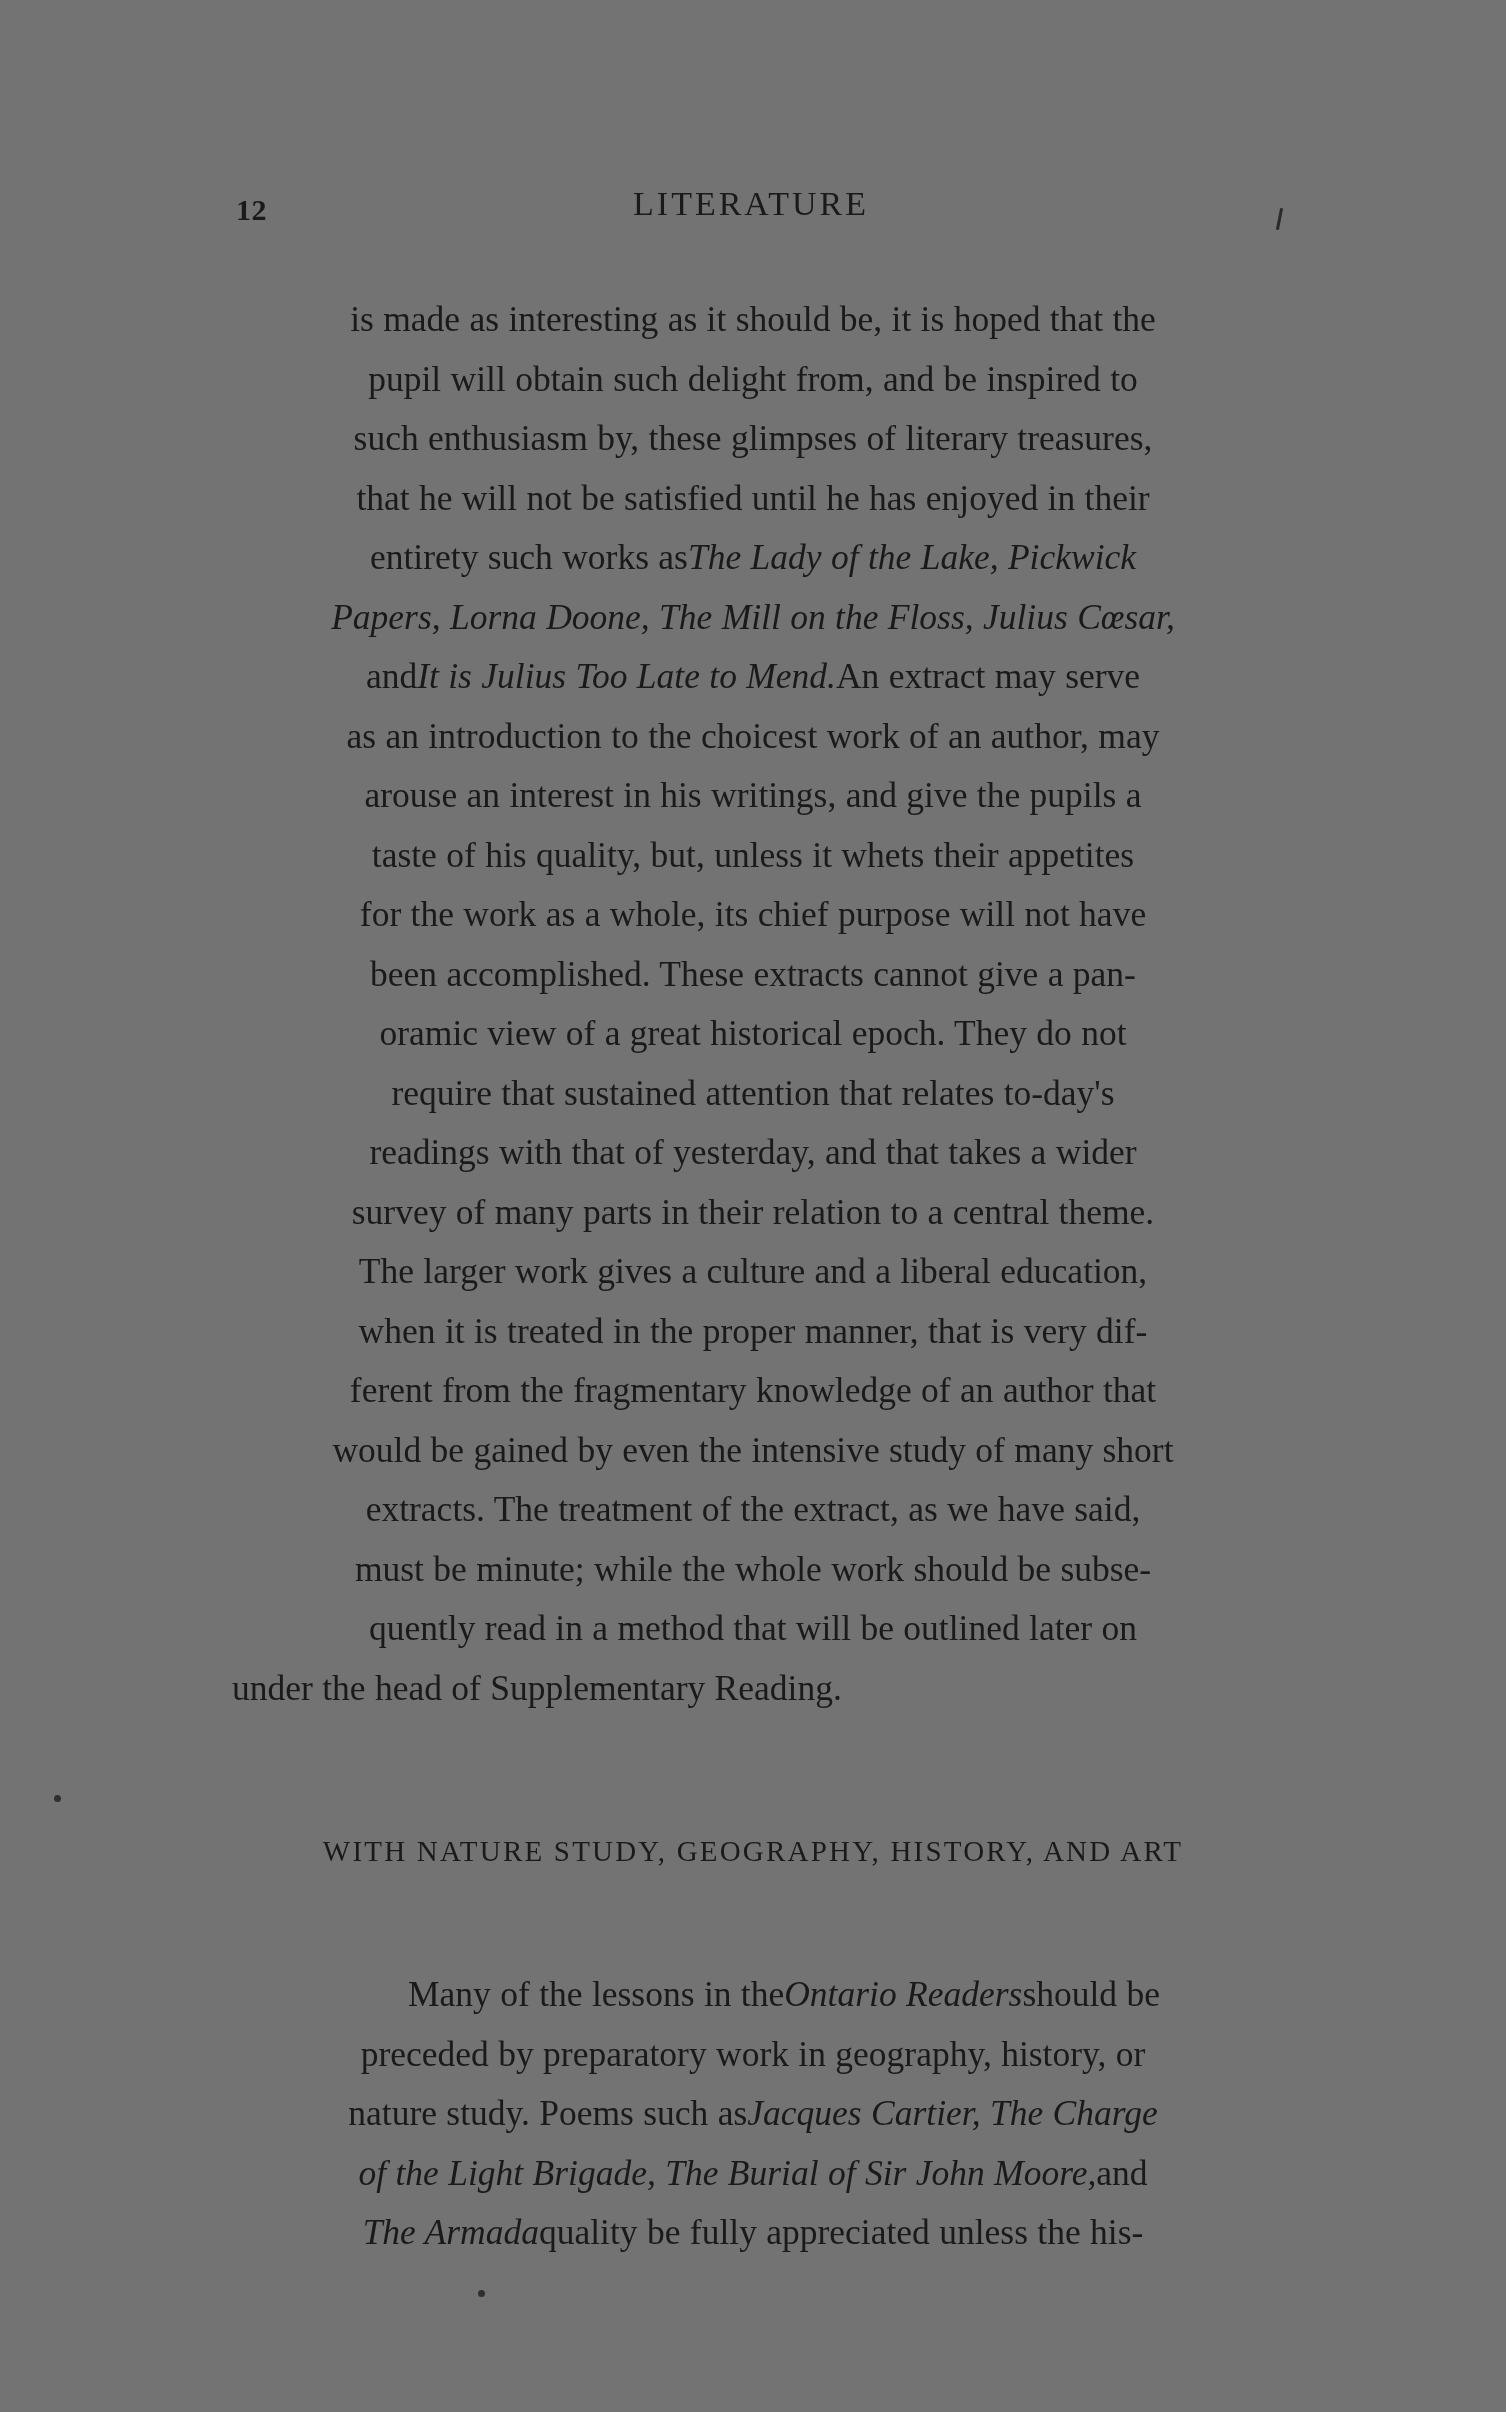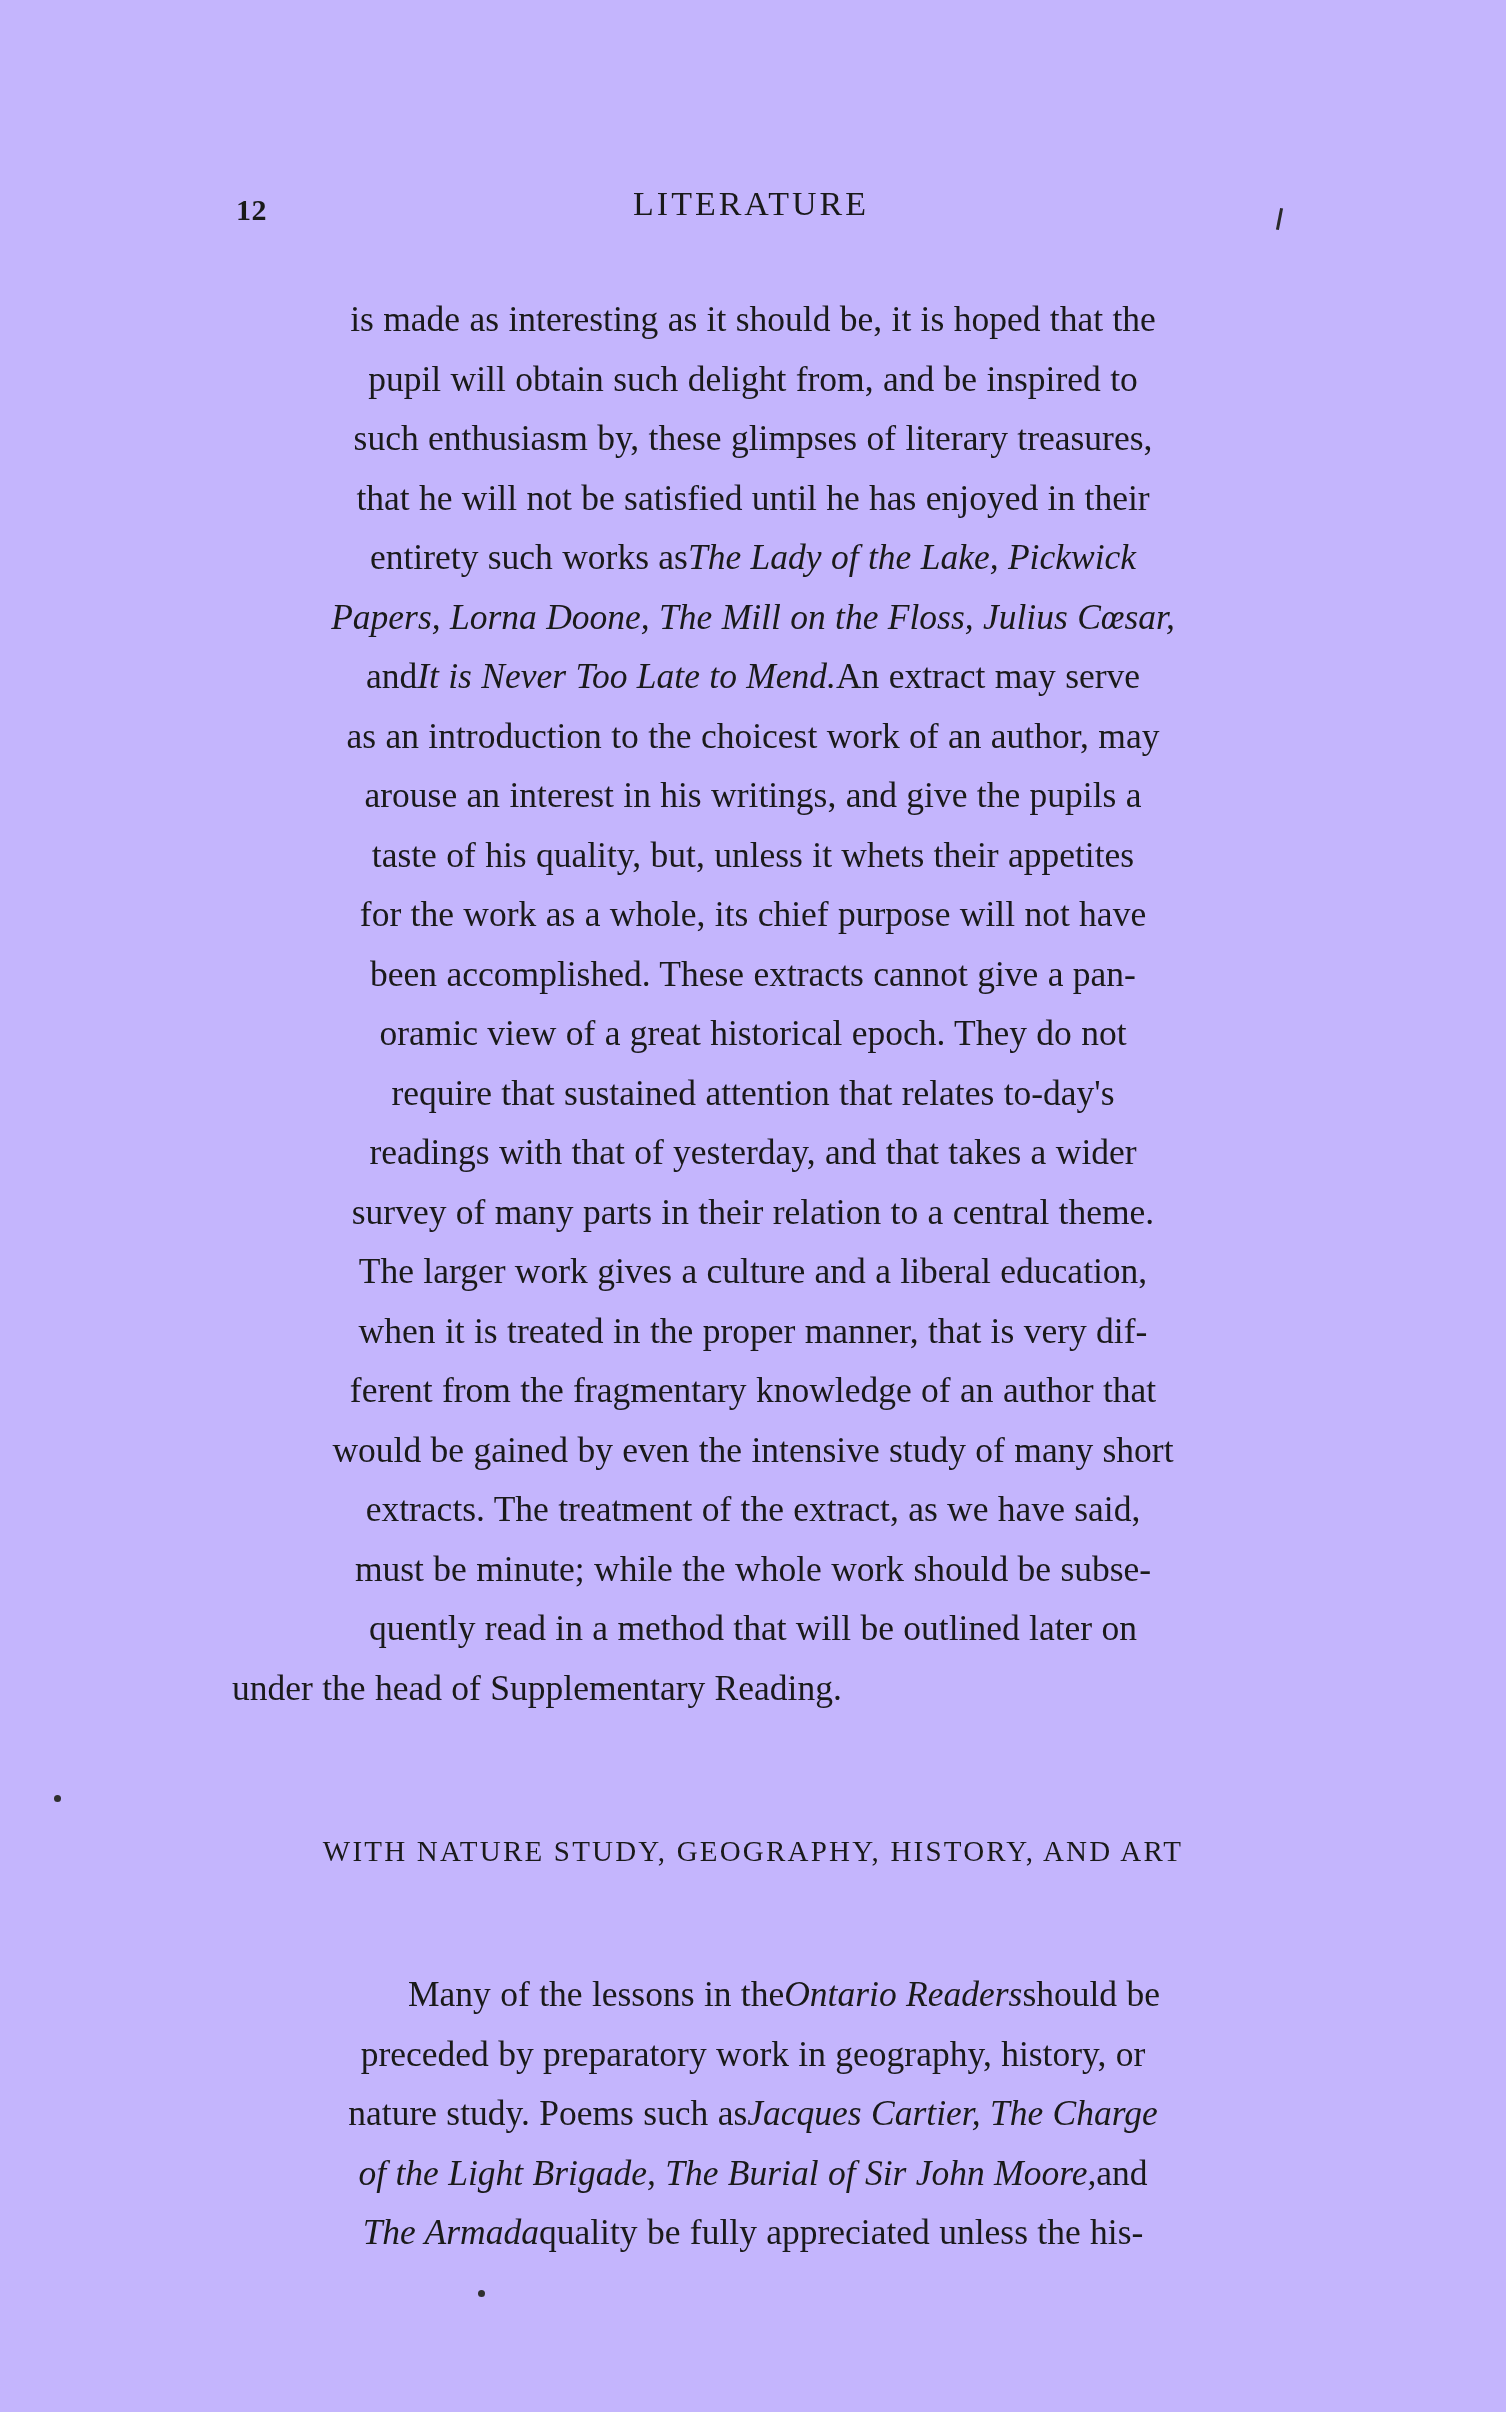--- a/index.html
+++ b/index.html
@@ -15,21 +15,21 @@
     color: #1a1a1a;
     overflow: hidden;
   }
 
   .page {
     position: absolute;
     left: 0;
     top: 0;
     width: 1506px;
     height: 2412px;
-    background: #c4b5fd;
+    background: #737373;
   }
 
   
   .running-head {
     position: absolute;
     left: 236px;
     top: 185px;
     width: 1030px;
     height: 46px;
   }
@@ -153,21 +153,21 @@
       </span>
       <span class="ln j">
         <span>entirety such works as </span>
           <span class="it">The Lady of the Lake, Pickwick</span>
       </span>
       <span class="ln j">
         <span class="it">Papers, Lorna Doone, The Mill on the Floss, Julius Cœsar,</span>
       </span>
       <span class="ln j">
         <span>and </span>
-          <span class="it">It is Never Too Late to Mend.</span>
+          <span class="it">It is Julius Too Late to Mend.</span>
           <span>  An extract may serve</span>
       </span>
       <span class="ln j">
         <span>as an introduction to the choicest work of an author, may</span>
       </span>
       <span class="ln j">
         <span>arouse an interest in his writings, and give the pupils a</span>
       </span>
       <span class="ln j">
         <span>taste of his quality, but, unless it whets their appetites</span>

